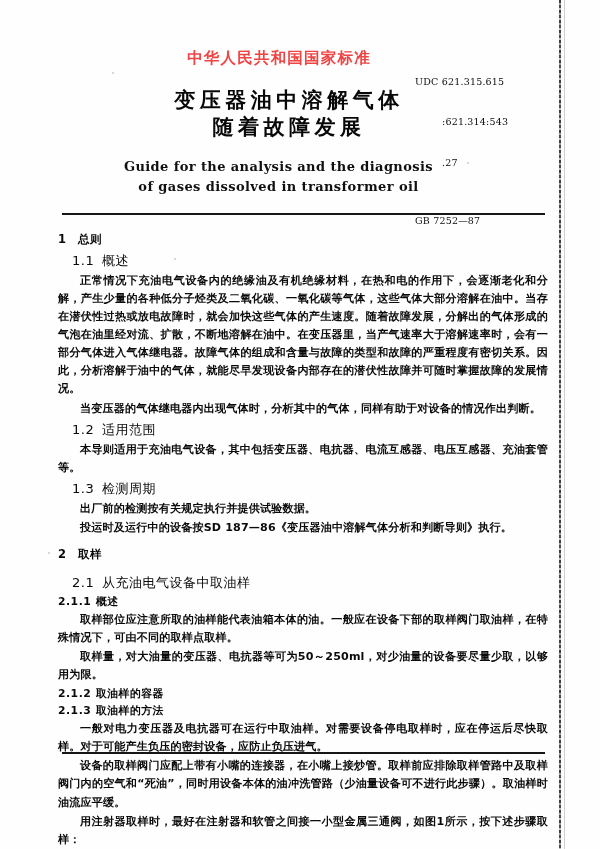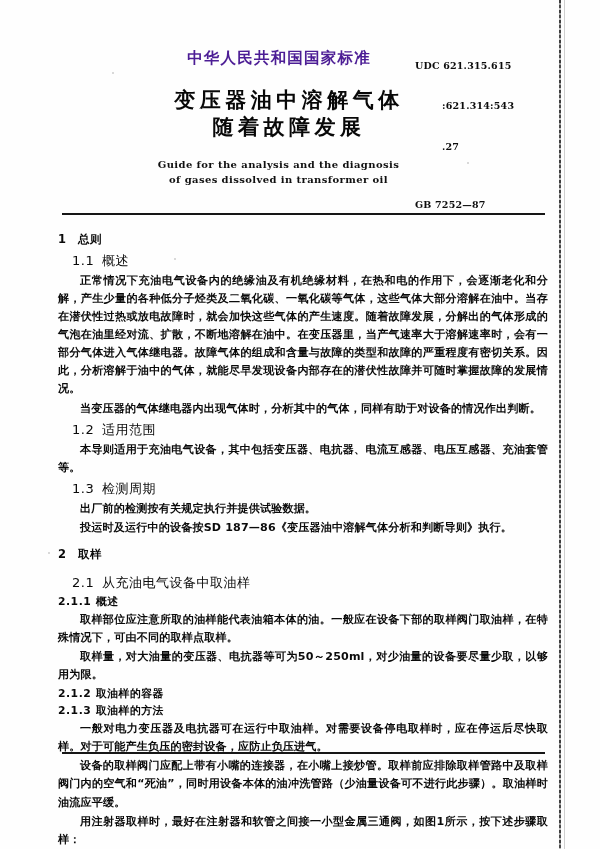--- a/index.html
+++ b/index.html
@@ -53,55 +53,55 @@
     position: absolute;
     left: 0;
     right: 0;
     top: 48px;
   }
   .nat-standard {
     text-align: center;
     font-size: 15.5px;
     font-weight: bold;
     letter-spacing: 1.2px;
-    color: #4c1d95;
+    color: #ef4444;
     padding-right: 42px;
   }
   .title-block {
     margin-top: 18px;
     padding-right: 22px;
   }
   .doc-title-line {
     text-align: center;
     font-size: 21px;
     font-weight: bold;
     letter-spacing: 4.5px;
     line-height: 1.28;
     color: #080808;
   }
   .en-title {
     margin-top: 16px;
     text-align: center;
-    font-size: 10px;
+    font-size: 13px;
     font-weight: bold;
     font-family: "DejaVu Serif", "Liberation Serif", serif;
     line-height: 1.55;
     letter-spacing: .4px;
     padding-right: 43px;
     color: #101010;
   }
 
   
   .udc-block {
     position: absolute;
-    top: 32px;
+    top: 48px;
     left: 415px;
     font-family: "DejaVu Serif", "Liberation Serif", serif;
     font-size: 9.5px;
-    font-weight: bold;
+    font-weight: normal;
     line-height: 1.42;
     letter-spacing: .2px;
     color: #0c0c0c;
     white-space: pre;
   }
   .udc-l2 { padding-left: 27px; }
   .udc-l3 { padding-left: 27px; }
   .udc-l4 { padding-top: 1px; margin-top: 17px; }
 
   

